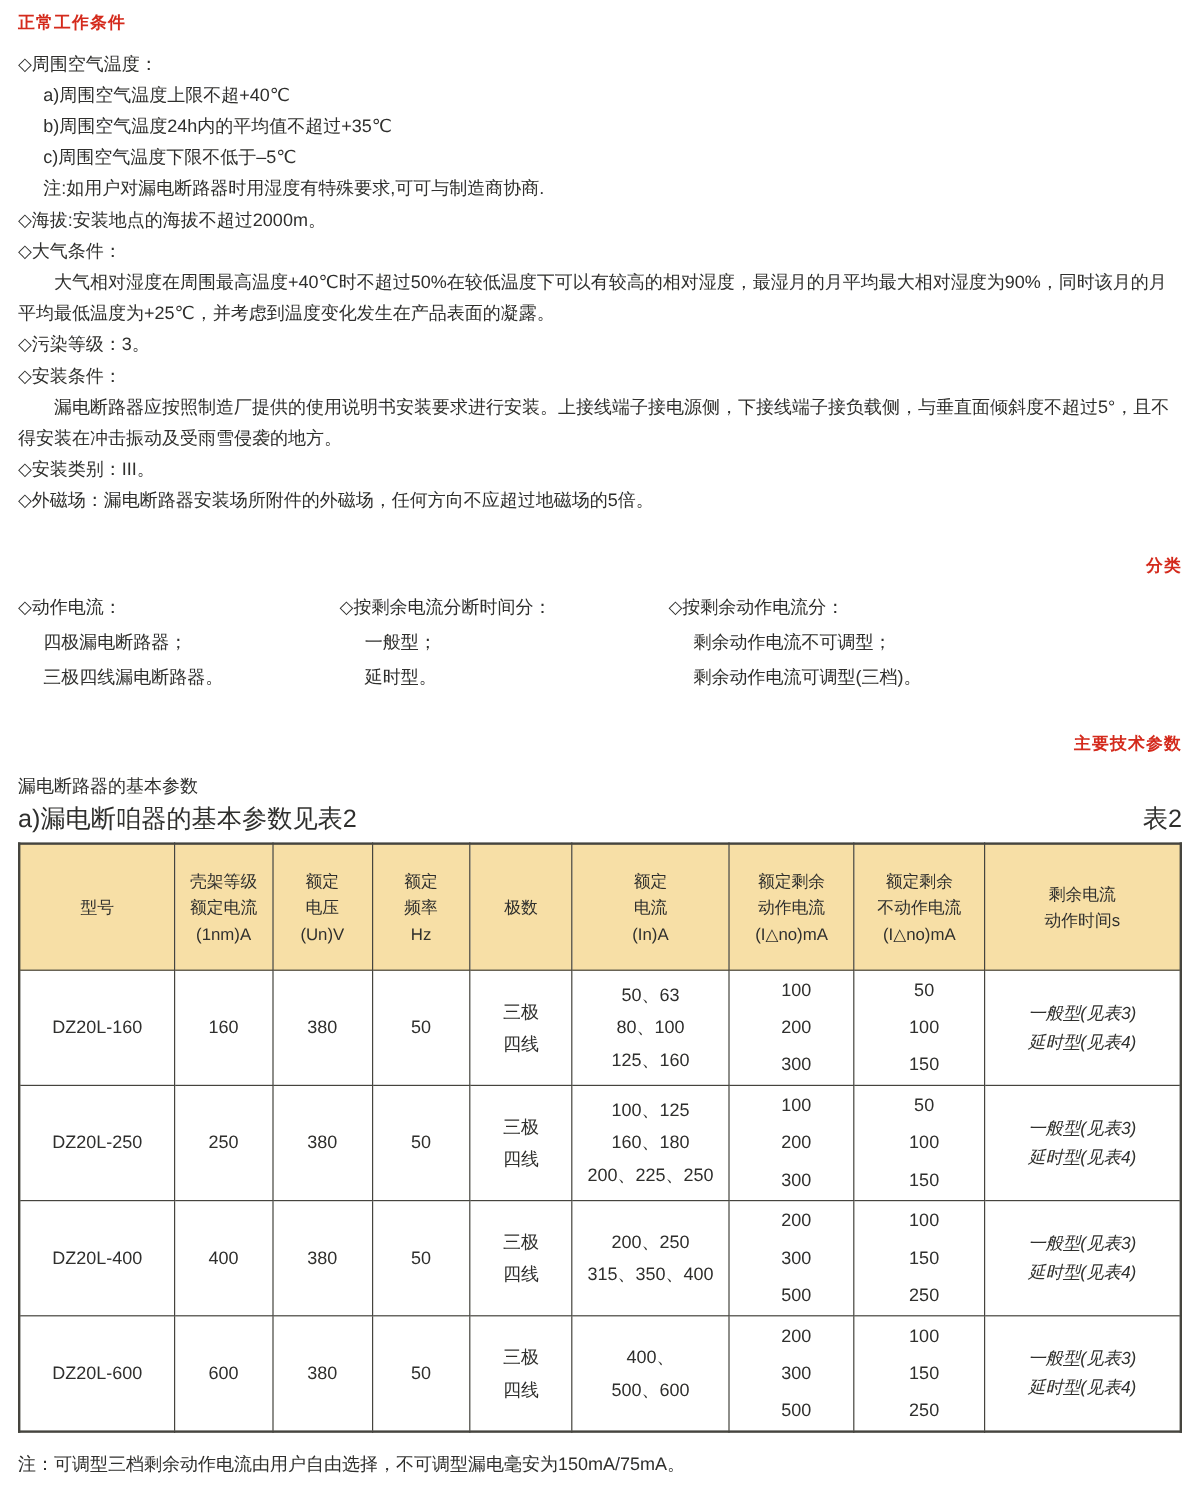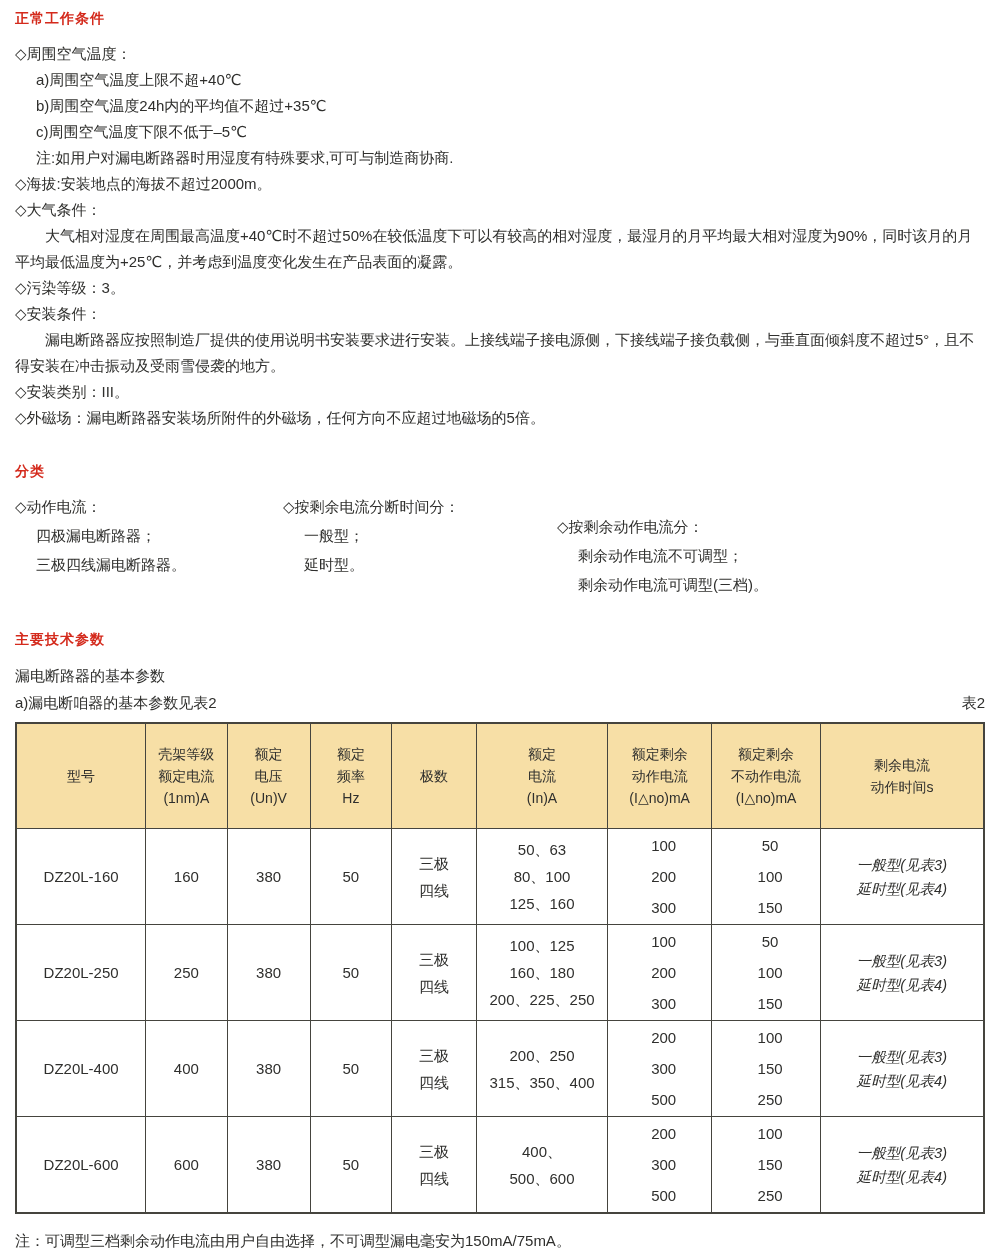--- a/index.html
+++ b/index.html
@@ -21,46 +21,46 @@
     background:#ffffff;
     overflow:hidden;
   }
   .red-title{
     color:var(--accent);
     font-size:14px;
     font-weight:bold;
     letter-spacing:1px;
     margin:0 0 13px 0;
   }
-  .red-title.spaced{ margin-top:32px; }
+  .red-title.spaced{ margin-top:32px;text-align:right; }
   .text-block .line{
     font-size:15px;
     line-height:26px;
     white-space:normal;
   }
   .line.sub{ padding-left:21px; }
   .line.para{ text-indent:2em; }
   .class-cols{
     display:flex;
     margin-top:-2px;
   }
   .class-col{ box-sizing:border-box; }
   .class-col:nth-child(1){ width:268px; }
   .class-col:nth-child(2){ width:274px; }
-  .class-col:nth-child(3){ flex:1;margin-top:20px; }
+  .class-col:nth-child(3){ flex:1; }
   .class-col .line{ font-size:15px; line-height:29px; }
   .sub-line{
     font-size:15px;
     line-height:27px;
   }
   .sub-line-row{
     display:flex;
     justify-content:space-between;
     align-items:flex-start;
-    font-size:15px;
+    font-size:21px;
     line-height:27px;
     gap:48px;
   }
   .spec-table{
     border-collapse:collapse;
     table-layout:fixed;
     width:970px;
     margin-top:6px;
     border:2px solid var(--border);
   }

